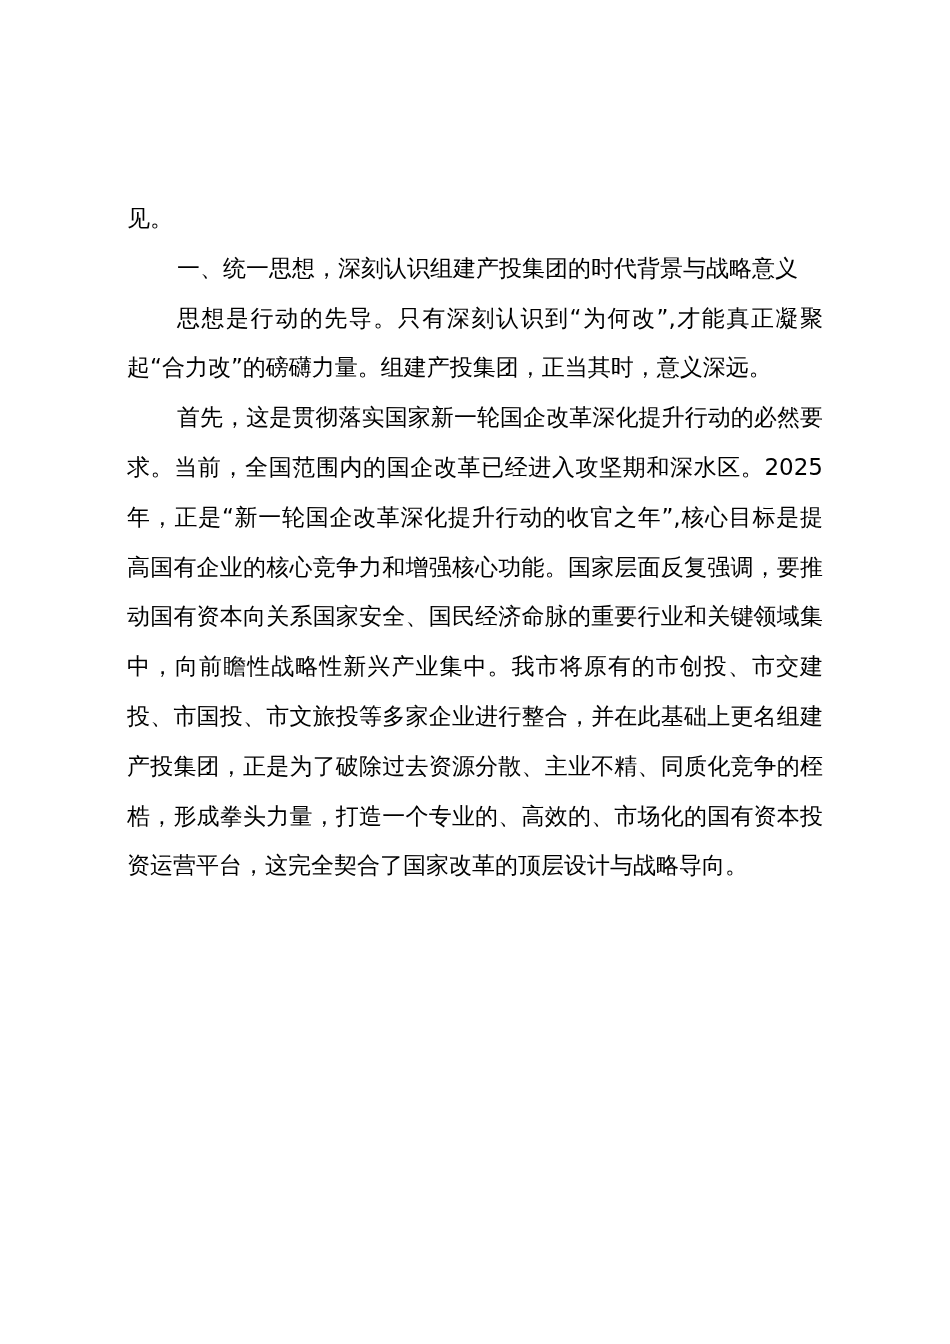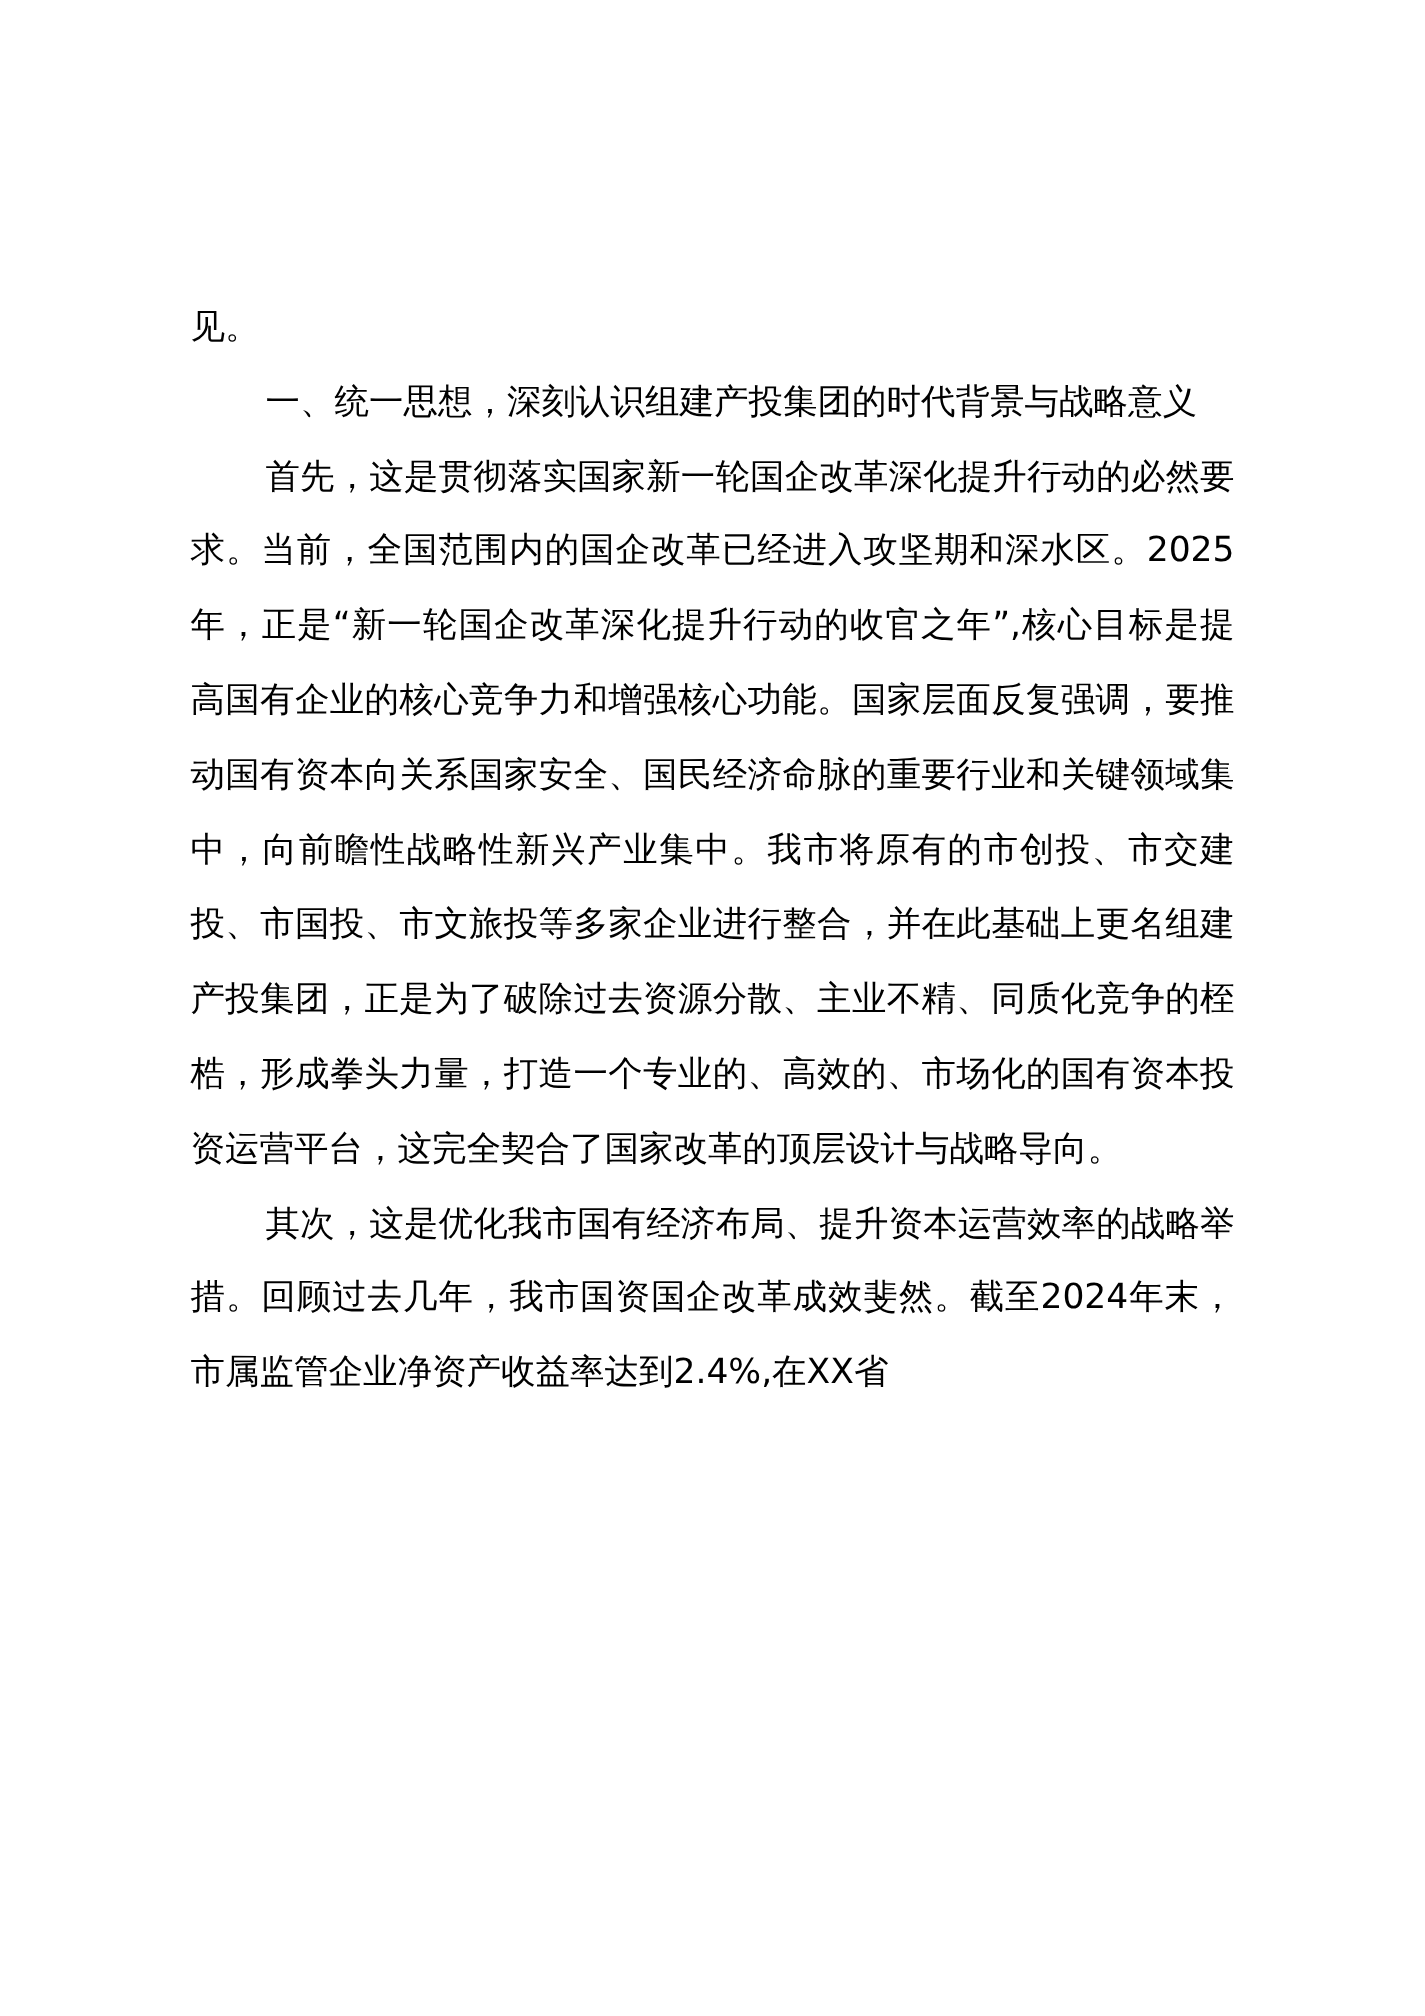--- a/index.html
+++ b/index.html
@@ -45,16 +45,16 @@
     font-weight: normal;
   }
 </style>
 </head>
 <body>
 
 <div class="page">
   <div class="content">
     <p class="para">见。</p>
     <p class="para indent heading">一、统一思想，深刻认识组建产投集团的时代背景与战略意义</p>
+    <p class="para indent">思想是行动的先导。只有深刻认识到“为何改”,才能真正凝聚起“合力改”的磅礴力量。组建产投集团，正当其时，意义深远。</p>
     <p class="para indent">首先，这是贯彻落实国家新一轮国企改革深化提升行动的必然要求。当前，全国范围内的国企改革已经进入攻坚期和深水区。2025年，正是“新一轮国企改革深化提升行动的收官之年”,核心目标是提高国有企业的核心竞争力和增强核心功能。国家层面反复强调，要推动国有资本向关系国家安全、国民经济命脉的重要行业和关键领域集中，向前瞻性战略性新兴产业集中。我市将原有的市创投、市交建投、市国投、市文旅投等多家企业进行整合，并在此基础上更名组建产投集团，正是为了破除过去资源分散、主业不精、同质化竞争的桎梏，形成拳头力量，打造一个专业的、高效的、市场化的国有资本投资运营平台，这完全契合了国家改革的顶层设计与战略导向。</p>
-    <p class="para indent">其次，这是优化我市国有经济布局、提升资本运营效率的战略举措。回顾过去几年，我市国资国企改革成效斐然。截至2024年末，市属监管企业净资产收益率达到2.4%,在XX省</p>
   </div>
 </div>
 
 </body></html>

